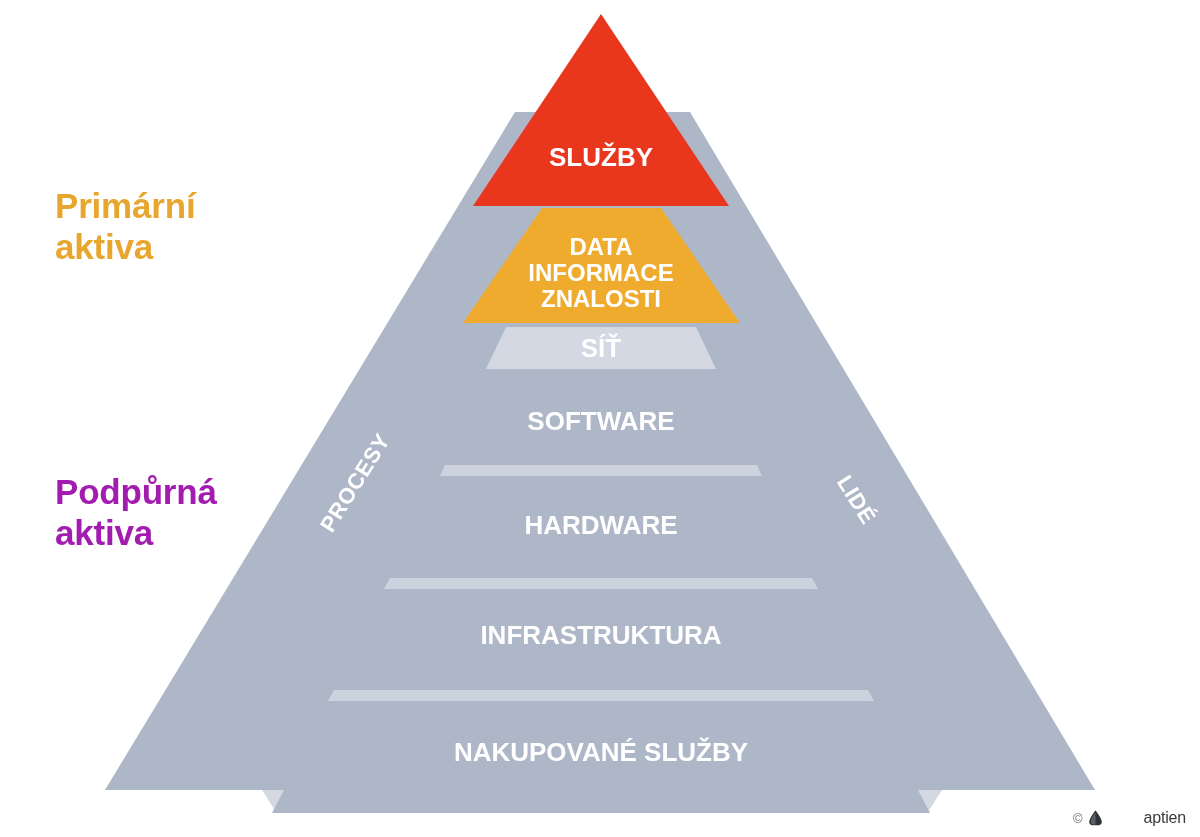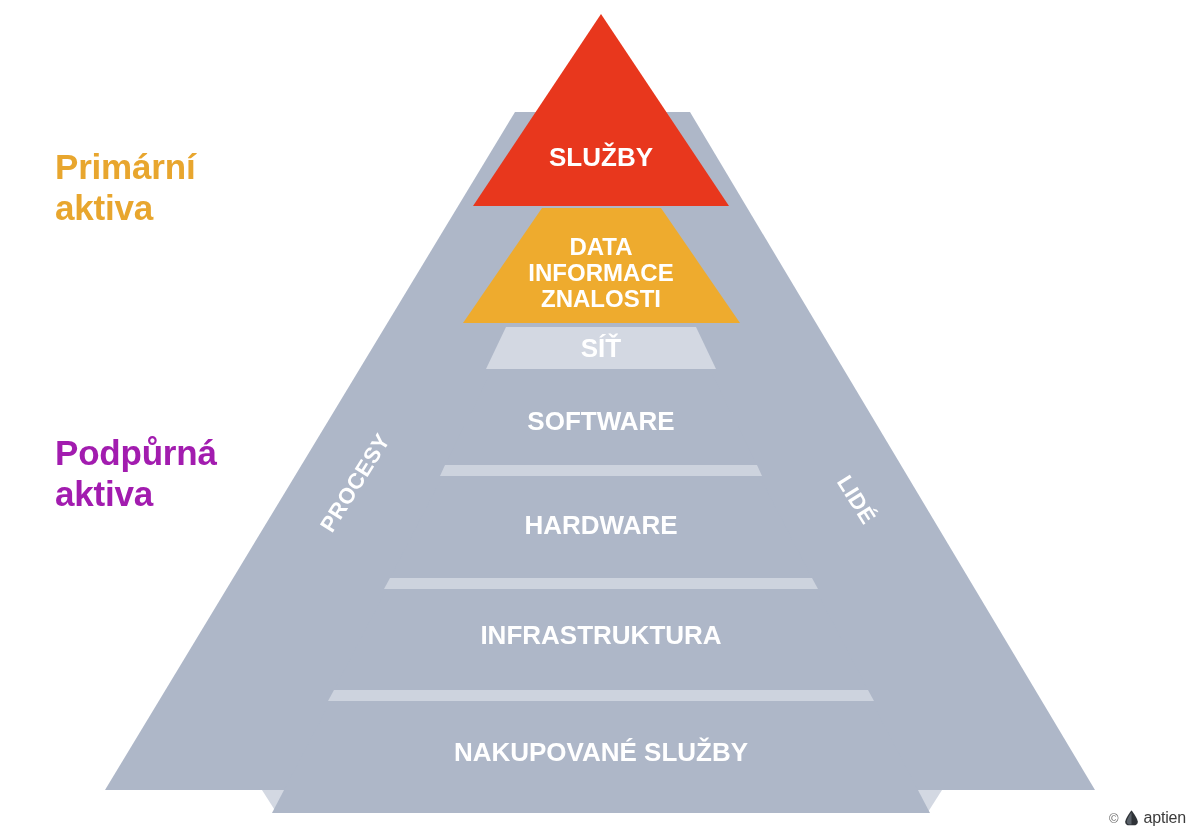--- a/index.html
+++ b/index.html
@@ -49,20 +49,21 @@
     transform: rotate(58deg);
     transform-origin: center center;
   }
   .group-label {
     position: absolute;
     font-weight: bold;
     font-size: 35px;
     line-height: 1.18;
     white-space: pre-line;
     letter-spacing: -0.2px;
+    margin-top: 39px;
   }
   #group-primary {
     left: 55px;
     top: 146px;
     color: #e8a62e;
   }
   #group-support {
     left: 55px;
     top: 432px;
     color: #a21caf;
@@ -83,20 +84,21 @@
   }
   #brand .mark {
     display: inline-block;
     width: 15px;
     height: 16px;
   }
   #brand .name {
     font-size: 16px;
     color: #3b3b3b;
     letter-spacing: -0.2px;
+    margin-left: 36px;
   }
   .tier-text {
     font-family: "Liberation Sans", sans-serif;
     font-weight: bold;
     fill: #ffffff;
   }
 </style>
 </head>
 <body>
 

